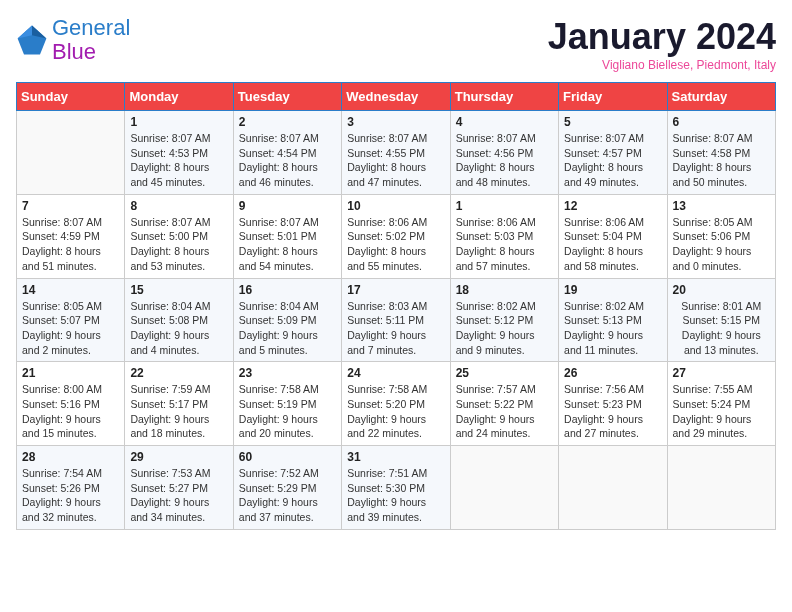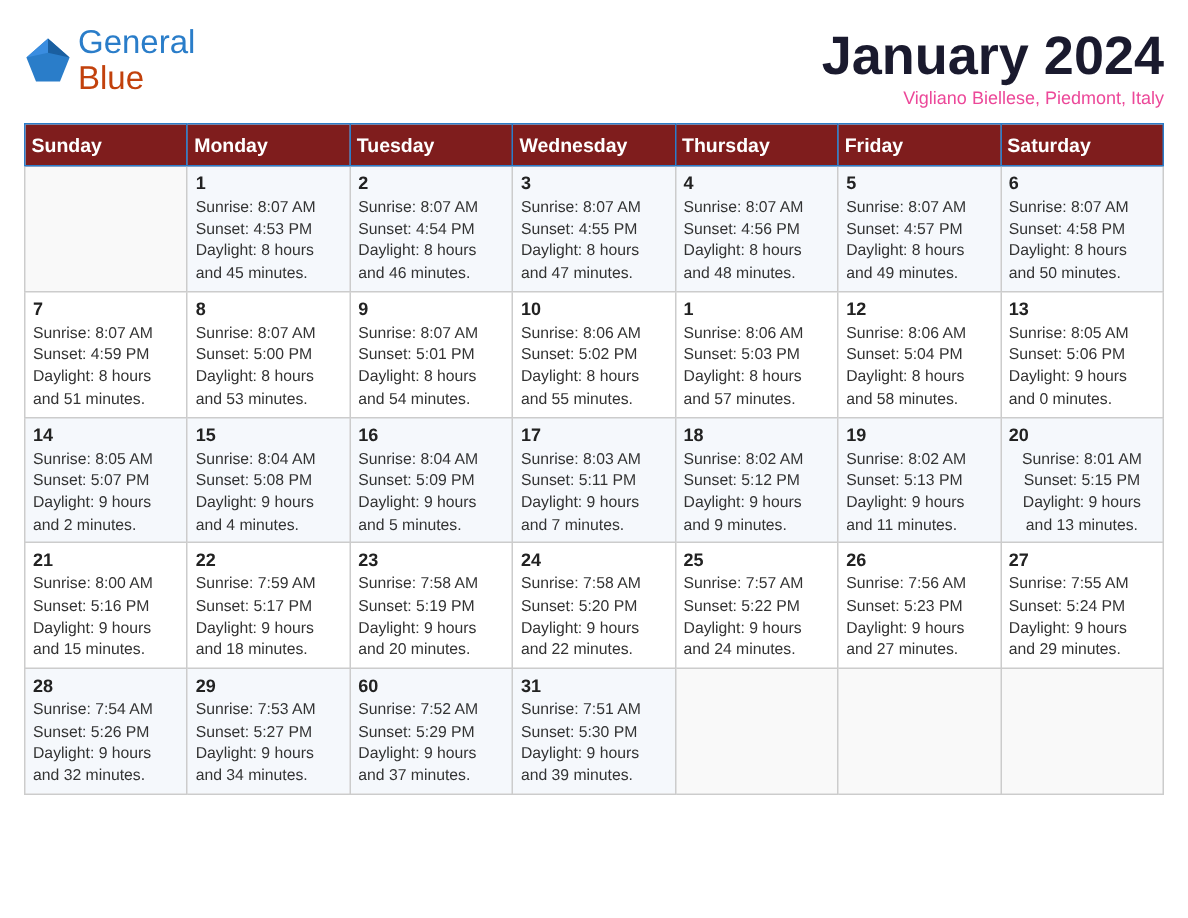--- a/index.html
+++ b/index.html
@@ -45,21 +45,21 @@
     .calendar-subtitle {
       font-size: 12px;
       color: #ec4899;
       margin-left: 40px;
     }
     table {
       width: 100%;
       border-collapse: collapse;
     }
     thead tr th {
-      background: #7f1d1d;
+      background: #ef4444;
       color: #fff;
       font-size: 13px;
       font-weight: bold;
       padding: 6px 4px;
       text-align: left;
       border: 1px solid #2a7dc9;
     }
     tbody tr td {
       vertical-align: top;
       border: 1px solid #ccc;
@@ -95,21 +95,21 @@
 
 <div class="header">
   <div class="logo">
     <svg class="logo-icon" viewBox="0 0 40 40">
       <polygon points="20,2 38,18 30,38 10,38 2,18" fill="#2a7dc9"></polygon>
       <polygon points="20,2 38,18 20,14" fill="#1a5fa0"></polygon>
       <polygon points="20,2 2,18 20,14" fill="#3a8de0"></polygon>
     </svg>
     <div class="logo-text">
       <div><span>General</span></div>
-      <div><span style="color:#c2410c">Blue</span></div>
+      <div><span style="color:#a21caf">Blue</span></div>
     </div>
   </div>
   <div class="title-block">
     <div class="calendar-title">January 2024</div>
     <div class="calendar-subtitle">Vigliano Biellese, Piedmont, Italy</div>
   </div>
 </div>
 
 <table>
   <thead>

